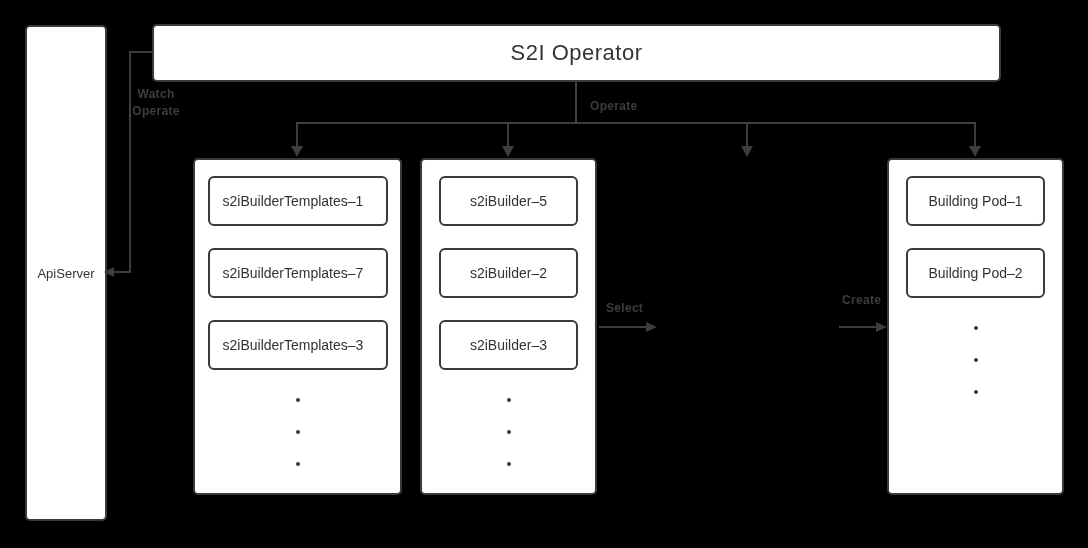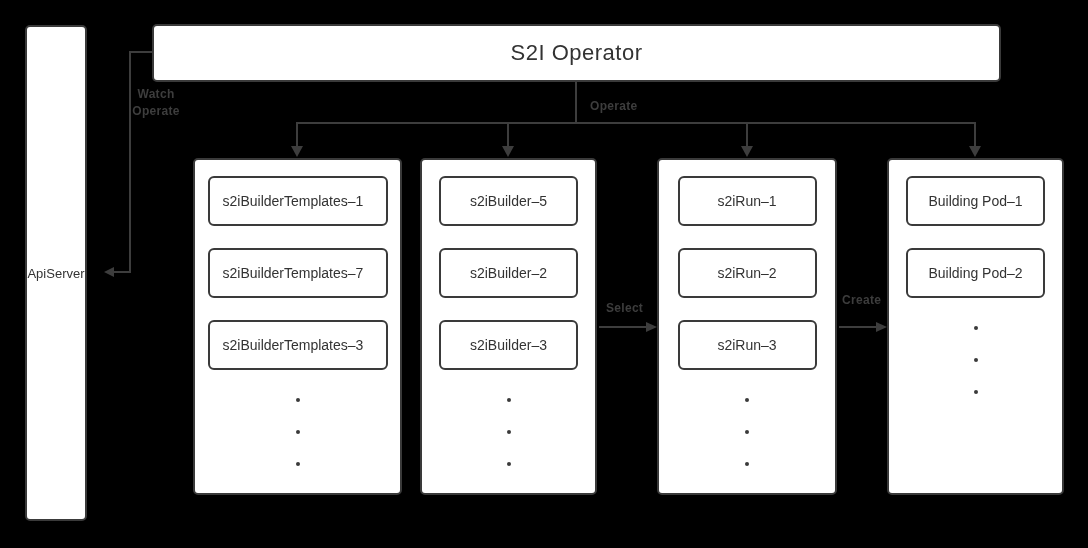--- a/index.html
+++ b/index.html
@@ -15,21 +15,21 @@
     position: absolute;
     background: var(--fill, #ffffff);
     border: 2px solid var(--border, #3a3a3a);
     border-radius: 5px;
     box-sizing: border-box;
     display: flex;
     align-items: center;
     justify-content: center;
     color: var(--text, #333333);
   }
-  .apiserver { left: 25px; top: 25px; width: 62px; height: 496px; font-size: 13px; text-align: right; }
+  .apiserver { left: 25px; top: 25px; width: 82px; height: 496px; font-size: 13px; text-align: right; }
   .operator  { left: 152px; top: 24px; width: 849px; height: 58px;
                font-size: 22px; font-weight: 400; letter-spacing: 0.5px; }
 
   .line { position: absolute; background: var(--conn, #3d3d3d); }
   .h { height: 2px; } .v { width: 2px; }
 
   .arrow-left, .arrow-right, .arrow-down { position: absolute; width: 0; height: 0; }
   .arrow-left  { border-top: 5px solid transparent; border-bottom: 5px solid transparent;
                  border-right: 10px solid var(--conn, #3d3d3d); }
   .arrow-right { border-top: 5px solid transparent; border-bottom: 5px solid transparent;
@@ -154,36 +154,20 @@
       <div class="dot"></div>
       <div class="dot"></div>
       <div class="dot"></div>
     </div>
   </div>
 
   <div class="line h" style="left:599px; top:326px; width:48px;"></div>
   <div class="arrow-right" style="left:646px; top:322px;"></div>
   <div class="edge-label" style="left:606px; top:300px;">Select</div>
 
-  <div class="column col3">
-    <div class="item">
-        <span>s2iRun–1</span>
-      </div>
-    <div class="item">
-        <span>s2iRun–2</span>
-      </div>
-    <div class="item">
-        <span>s2iRun–3</span>
-      </div>
-    <div class="dots">
-      <div class="dot"></div>
-      <div class="dot"></div>
-      <div class="dot"></div>
-    </div>
-  </div>
 
   <div class="line h" style="left:839px; top:326px; width:38px;"></div>
   <div class="arrow-right" style="left:876px; top:322px;"></div>
   <div class="edge-label" style="left:842px; top:292px;">Create</div>
 
   <div class="column col4">
     <div class="item">
         <span>Building Pod–1</span>
       </div>
     <div class="item">

